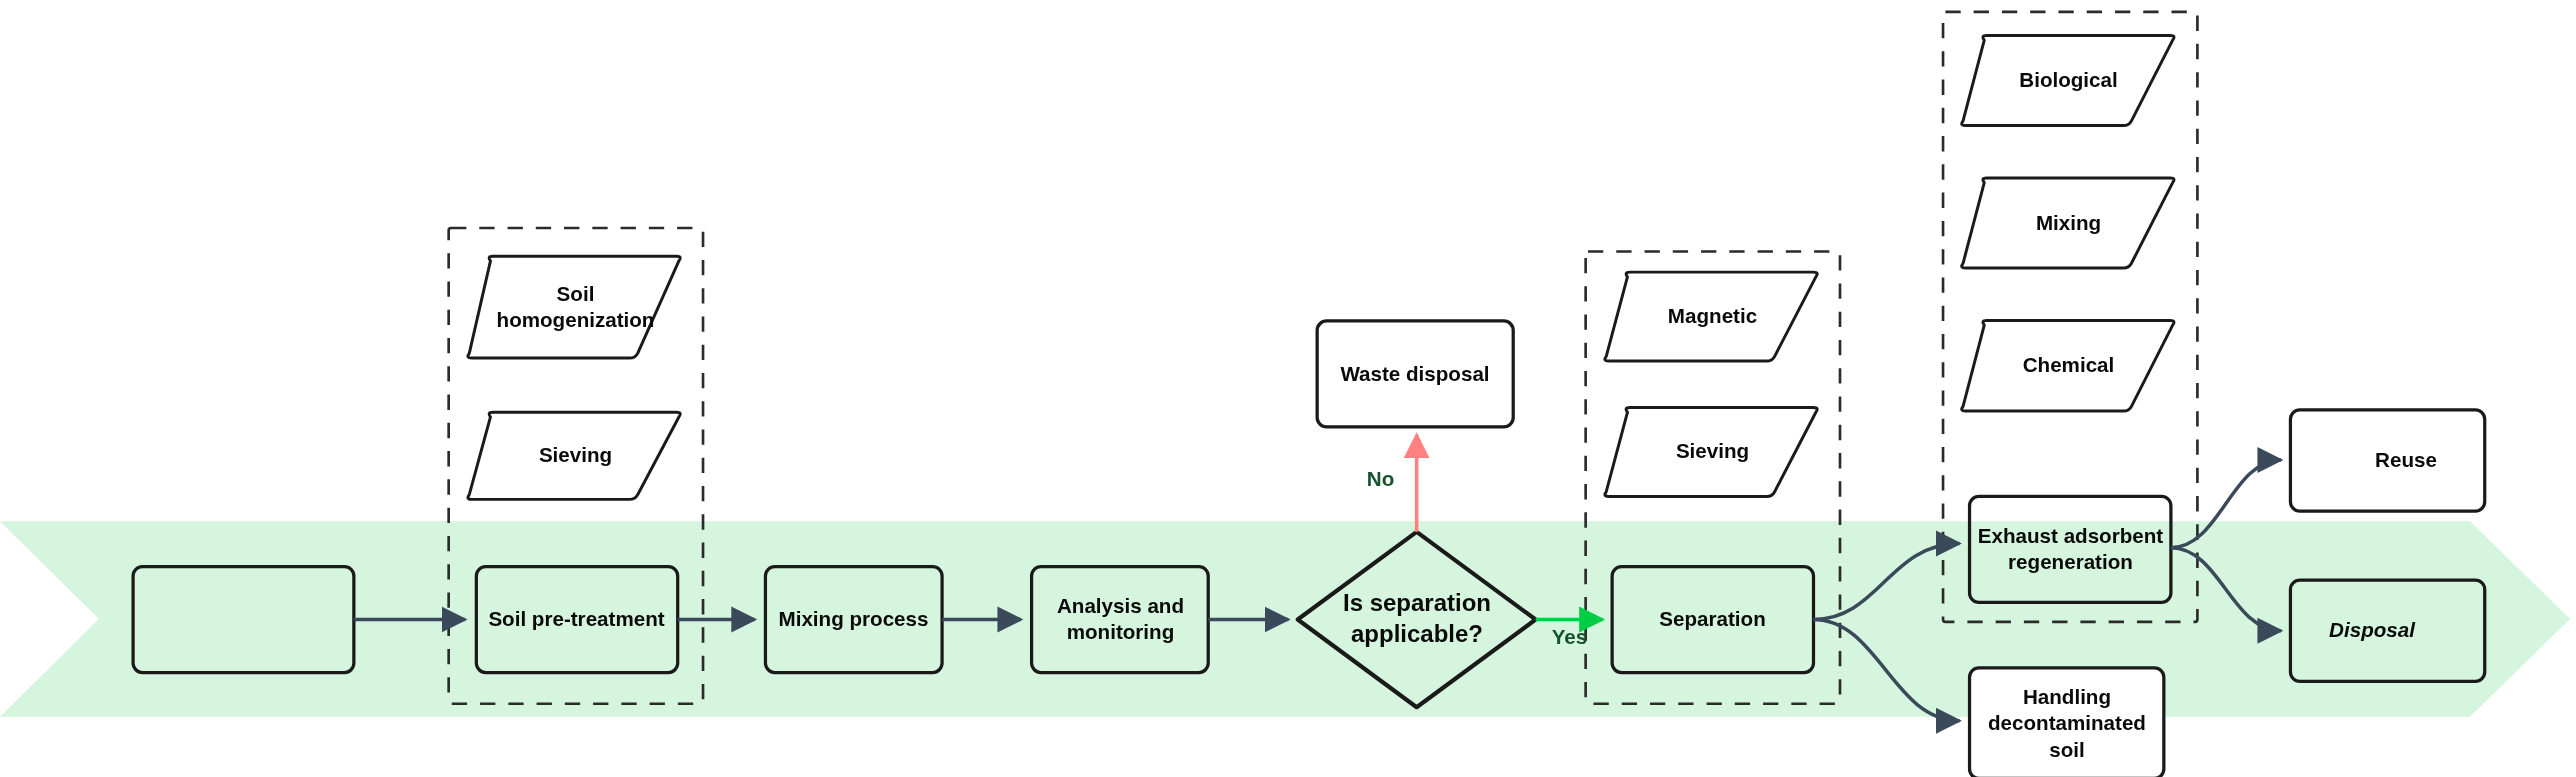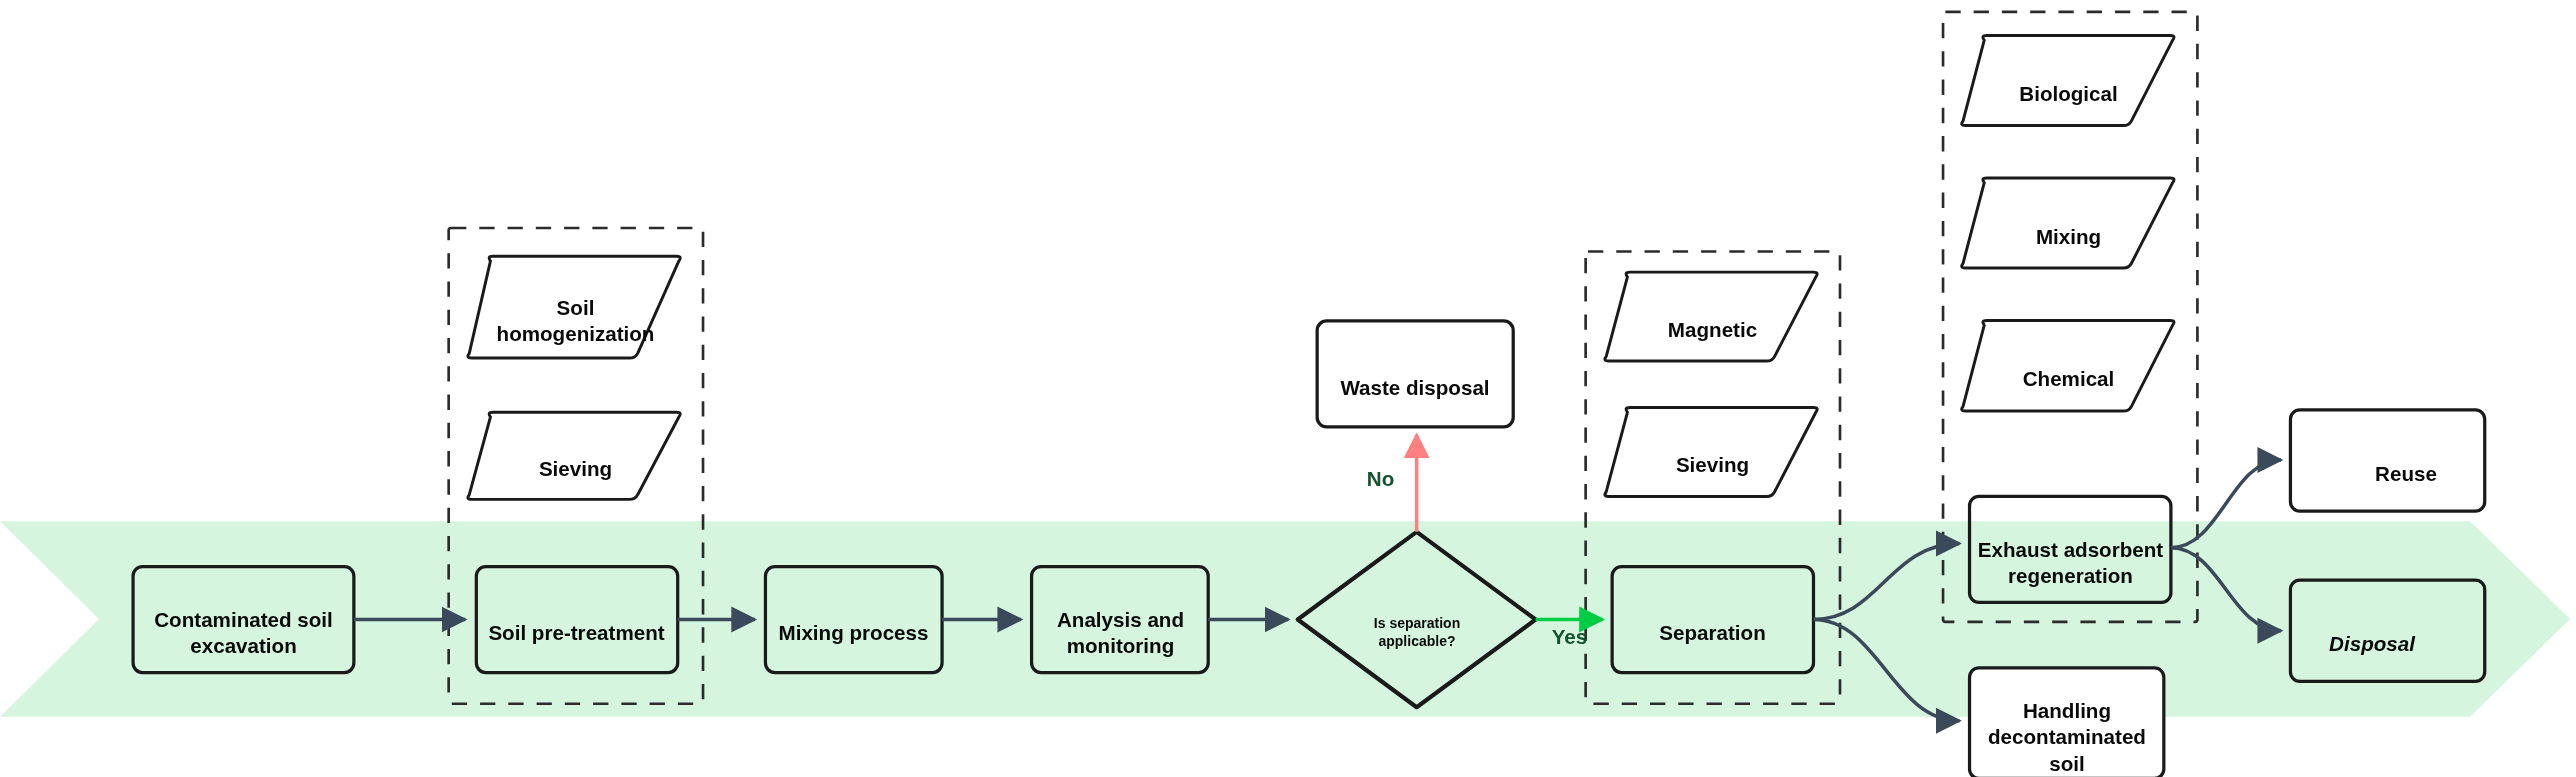--- a/index.html
+++ b/index.html
@@ -15,26 +15,25 @@
 
   
   .node-label{
     position:absolute;
     display:flex;align-items:center;justify-content:center;
     text-align:center;
     color:#0a0a0a;
     font-weight:bold;
     line-height:1.28;
     pointer-events:none;
-    margin-top:14px;
     -webkit-font-smoothing:antialiased;
   }
   .lbl-proc{font-size:20.6px;}
   .lbl-opt{font-size:20.6px;}
-  .lbl-dec{font-size:14px;}
+  .lbl-dec{font-size:24px;}
   .edge-label{
     position:absolute;
     font-size:20.6px;font-weight:bold;color:#14532d;
     display:flex;align-items:center;justify-content:center;
     pointer-events:none;
   }
 </style>
 </head>
 <body>
 
@@ -150,23 +149,20 @@
       <path d="M 3080 1052 C 3190 1052 3215 1224 3328 1224" fill="none" stroke="#3b4a5a" stroke-width="6" marker-end="url(#ah-dark)"></path>
     </g>
     <g>
       <path d="M 3687 930 C 3770 930 3790 781 3874 781" fill="none" stroke="#3b4a5a" stroke-width="6" marker-end="url(#ah-dark)"></path>
     </g>
     <g>
       <path d="M 3687 930 C 3770 930 3790 1071 3874 1071" fill="none" stroke="#3b4a5a" stroke-width="6" marker-end="url(#ah-dark)"></path>
     </g>
   </svg>
 
-  <div class="node-label lbl-proc" style="left:133px;top:566px;width:221px;height:106px;">
-    <span><span>Contaminated soil</span><br><span>excavation</span></span>
-  </div>
 
   <div class="node-label lbl-proc" style="left:476px;top:566px;width:201px;height:106px;">Soil pre-treatment</div>
 
   <div class="node-label lbl-proc" style="left:765px;top:566px;width:177px;height:106px;">Mixing process</div>
 
   <div class="node-label lbl-proc" style="left:1032px;top:566px;width:177px;height:106px;">
     <span><span>Analysis and</span><br><span>monitoring</span></span>
   </div>
 
   <div class="node-label lbl-dec" style="left:1298px;top:566px;width:238px;height:106px;">

